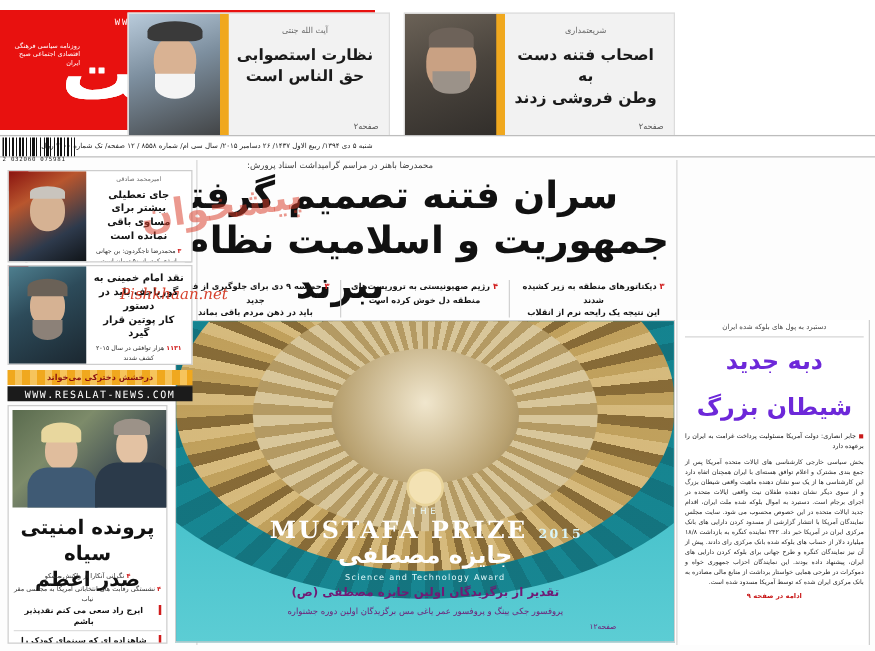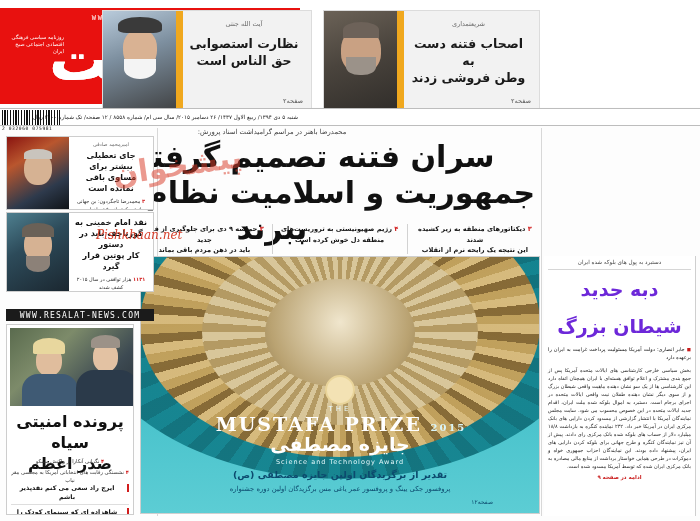--- a/index.html
+++ b/index.html
@@ -205,21 +205,21 @@
     font-size:10px; color:#d9f4f7; margin-right:-2px;
   }
   .poster .fa-title {
     font-size:19px; color:#ffffff; direction:rtl; margin-top:-2px; font-weight:bold;
   }
   .poster .sta {
     font-size:6.5px; letter-spacing:1px; color:#e2f8fa; direction:ltr; margin-top:3px;
   }
   .poster .caption {
     position:absolute; left:0; right:0; bottom:8px; text-align:center;
-    color:#0c4a6e; direction:rtl; padding:0 18px;
+    color:#701a75; direction:rtl; padding:0 18px;
   }
   .poster .cap1 { font-size:9.5px; font-weight:bold; line-height:14px; }
   .poster .cap2 { font-size:6.8px; line-height:10px; margin-top:2px; }
   .poster .cap3 { font-size:6px; margin-top:4px; text-align:right; padding-right:28px; }
 
   
   .lbox {
     position:absolute; left:6px; background:#fff;
     border:1px solid #cdcdcd; overflow:hidden;
   }
@@ -515,20 +515,23 @@
     <div class="ltxt">
       <div class="lhead" style="white-space:pre-line">نقد امام خمینی به
 گورباچف باید در دستور
 کار پوتین قرار گیرد</div>
       <div class="lsub"><span class="num">۱۱۳۱</span>
         <span style="white-space:pre-line">هزار توافقی در سال ۲۰۱۵
 کشف شدند</span></div>
     </div>
   </div>
 
+  <div class="ostrip">
+    <span>درخشش دخترکی می‌خواند</span>
+  </div>
   <div class="sitebar">
     <span>WWW.RESALAT-NEWS.COM</span>
   </div>
 
   <div class="blbox">
     <div class="bphoto">
       <div class="m-face"></div>
       <div class="m-body"></div>
       <div class="p-face"></div>
       <div class="p-body"></div>

